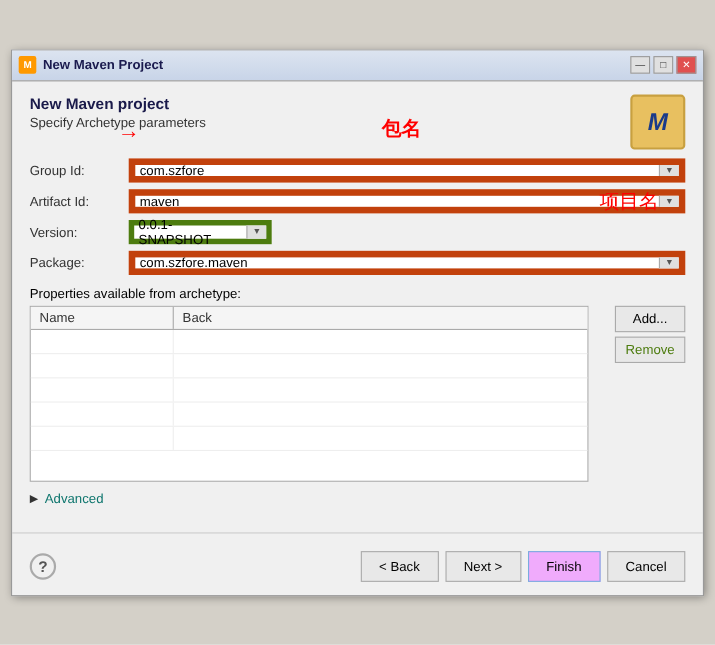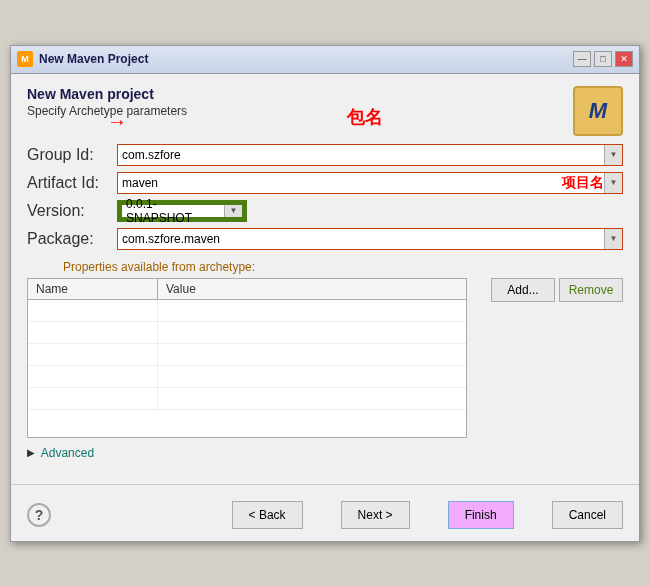--- a/index.html
+++ b/index.html
@@ -129,37 +129,37 @@
       margin-bottom: 10px;
     }
     .form-row {
       display: flex;
       align-items: center;
       margin-bottom: 6px;
     }
     .form-label {
       width: 90px;
       color: #333;
-      font-size: 16px;
+      font-size: 12px;
       flex-shrink: 0;
     }
     .form-input {
       flex: 1;
       height: 22px;
       border: 1px solid #aaa;
       background: white;
       padding: 2px 4px;
       font-size: 12px;
       outline: none;
     }
     .form-input-with-arrow {
       display: flex;
       flex: 1;
       align-items: center;
-      border: 1px solid #c2410c;
+      border: 6px solid #c2410c;
       background: white;
       height: 22px;
     }
     .form-input-with-arrow input {
       flex: 1;
       border: none;
       outline: none;
       padding: 2px 4px;
       font-size: 12px;
       background: transparent;
@@ -197,33 +197,32 @@
       font-size: 12px;
     }
 
     .artifact-row {
       display: flex;
       align-items: center;
       margin-bottom: 6px;
     }
     .artifact-annotation {
       color: red;
-      font-size: 14px;
-      font-weight: bold;
+      font-size: 18px;
+      font-weight: normal;
       margin-left: 6px;
     }
 
     .properties-section {
       margin-bottom: 8px;
     }
     .properties-label {
       font-size: 12px;
-      color: #a16207;
+      color: #000000;
       margin-bottom: 4px;
-      margin-left: 36px;
     }
     .properties-table-container {
       display: flex;
       gap: 24px;
     }
     .properties-table {
       flex: 1;
       border: 1px solid #aaa;
       background: white;
       min-height: 160px;
@@ -252,21 +251,21 @@
     }
     .table-cell {
       padding: 2px 8px;
       font-size: 12px;
       border-right: 1px solid #eee;
       height: 100%;
     }
     .table-cell:last-child { border-right: none; }
     .table-side-buttons {
       display: flex;
-      flex-direction: row;
+      flex-direction: column;
       gap: 4px;
     }
     .side-btn {
       width: 64px;
       height: 24px;
       background: #e8e8e8;
       border: 1px solid #aaa;
       font-size: 12px;
       cursor: pointer;
       display: flex;
@@ -331,21 +330,20 @@
     .action-btn {
       height: 28px;
       padding: 0 16px;
       background: #e8e8e8;
       border: 1px solid #aaa;
       font-size: 12px;
       cursor: pointer;
       display: flex;
       align-items: center;
       justify-content: center;
-      margin-left: 32px;
     }
     .action-btn.finish {
       background: #f0abfc;
       border-color: #7aabdf;
       font-weight: 500;
     }
   </style>
 </head>
 <body>
 
@@ -412,21 +410,21 @@
         </div>
       </div>
     </div>
 
     <div class="properties-section">
       <div class="properties-label">Properties available from archetype:</div>
       <div class="properties-table-container">
         <div class="properties-table">
           <div class="table-header">
             <div class="table-header-cell col-name">Name</div>
-            <div class="table-header-cell col-value">Value</div>
+            <div class="table-header-cell col-value">Back</div>
           </div>
           <div class="table-body">
             <div class="table-row-item">
               <div class="table-cell col-name"></div>
               <div class="table-cell col-value"></div>
             </div>
             <div class="table-row-item">
               <div class="table-cell col-name"></div>
               <div class="table-cell col-value"></div>
             </div>

